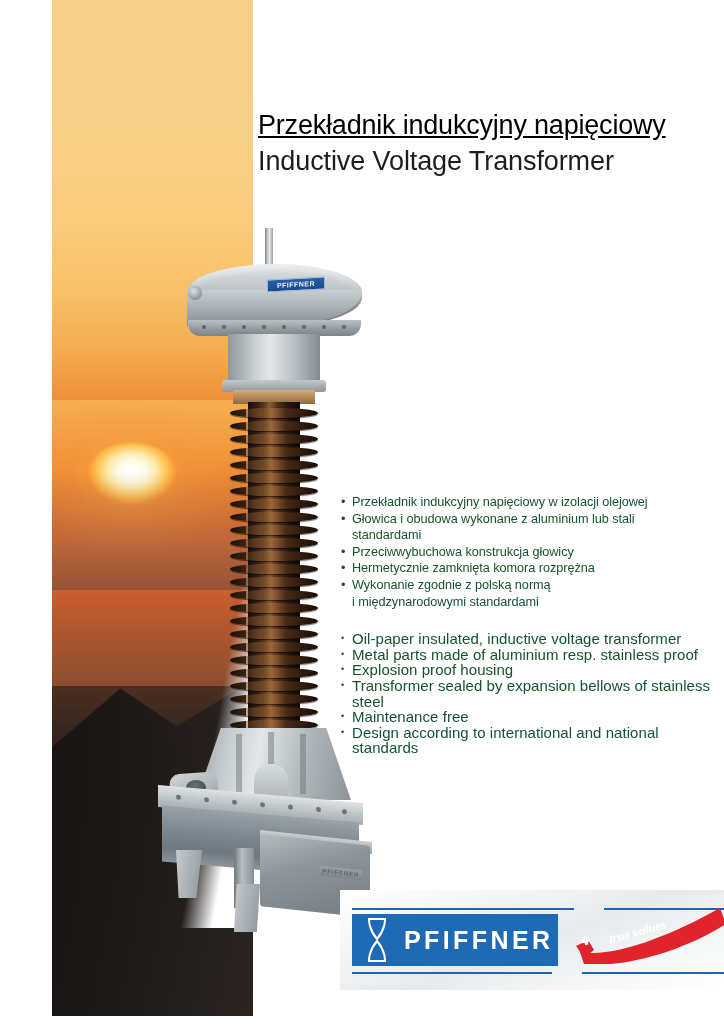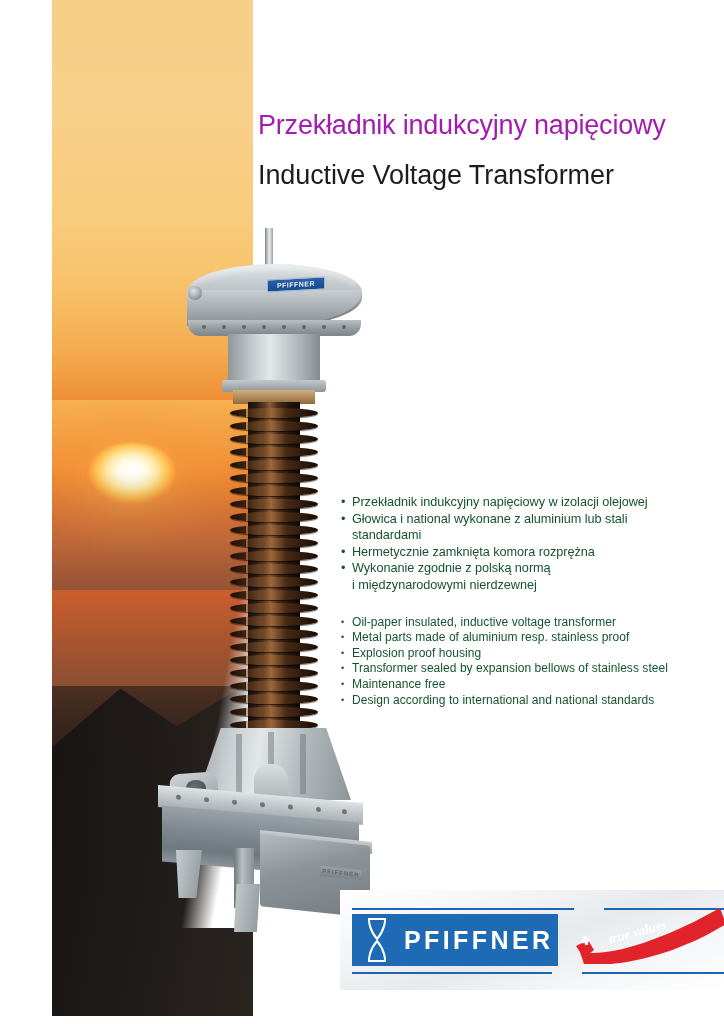--- a/index.html
+++ b/index.html
@@ -202,44 +202,45 @@
   .headline-code{
     position:absolute;left:55px;top:114px;z-index:9;
     font-size:27px;color:#1a1a1a;letter-spacing:-0.2px;
     font-family:"Liberation Sans", sans-serif;
     white-space:nowrap;
   }
   .headline-block{
     position:absolute;left:258px;top:108px;z-index:9;width:460px;
   }
   .headline-pl{
-    font-size:27px;color:#a21caf;line-height:34px;letter-spacing:-0.2px;
+    font-size:27px;color:#000000;line-height:34px;letter-spacing:-0.2px;
     white-space:nowrap;
+    text-decoration:underline;
   }
   .headline-en{
     font-size:27px;color:#1d1d1b;line-height:34px;letter-spacing:-0.1px;
-    white-space:nowrap;margin-top:16px;
+    white-space:nowrap;margin-top:2px;
   }
 
   
   .features{
     position:absolute;left:341px;top:494px;width:380px;z-index:9;
   }
   .feat-list{list-style:none;margin:0;padding:0;}
   .feat-list li{
     position:relative;padding-left:11px;color:#14532d;
   }
   .feat-list li::before{
     content:"\2022";position:absolute;left:0;top:0;
   }
   .feat-list.pl li{font-size:12.7px;line-height:16.6px;letter-spacing:-0.05px;}
   .feat-list.pl li.cont{padding-left:11px;}
   .feat-list.pl li.cont::before{content:"";}
   .feat-list.en{margin-top:21px;}
-  .feat-list.en li{font-size:12px;line-height:15.6px;letter-spacing:0.05px;}
+  .feat-list.en li{font-size:15px;line-height:15.6px;letter-spacing:0.05px;}
   .feat-list.en li::before{font-size:9px;top:0px;}
 
   
   .footer{
     position:absolute;left:352px;top:898px;width:372px;height:86px;z-index:9;
   }
   .footer-sheen{
     position:absolute;left:-12px;top:-8px;width:384px;height:100px;
     background:linear-gradient(160deg,#ffffff 0%,#f2f4f6 30%,#e7eaed 52%,#f4f6f7 74%,#ffffff 100%);
   }
@@ -364,25 +365,26 @@
   </div>
 
   <div class="headline-block">
     <div class="headline-pl">Przekładnik indukcyjny napięciowy</div>
     <div class="headline-en">Inductive Voltage Transformer</div>
   </div>
 
   <div class="features">
     <ul class="feat-list pl">
       <li>Przekładnik indukcyjny napięciowy w izolacji olejowej</li>
-      <li>Głowica i national wykonane z aluminium lub stali</li>
+      <li>Głowica i obudowa wykonane z aluminium lub stali</li>
       <li class="cont">standardami</li>
+      <li>Przeciwwybuchowa konstrukcja głowicy</li>
       <li>Hermetycznie zamknięta komora rozprężna</li>
       <li>Wykonanie zgodnie z polską normą</li>
-      <li class="cont">i międzynarodowymi nierdzewnej</li>
+      <li class="cont">i międzynarodowymi standardami</li>
     </ul>
     <ul class="feat-list en">
       <li>Oil-paper insulated, inductive voltage transformer</li>
       <li>Metal parts made of aluminium resp. stainless proof</li>
       <li>Explosion proof housing</li>
       <li>Transformer sealed by expansion bellows of stainless steel</li>
       <li>Maintenance free</li>
       <li>Design according to international and national standards</li>
     </ul>
   </div>

